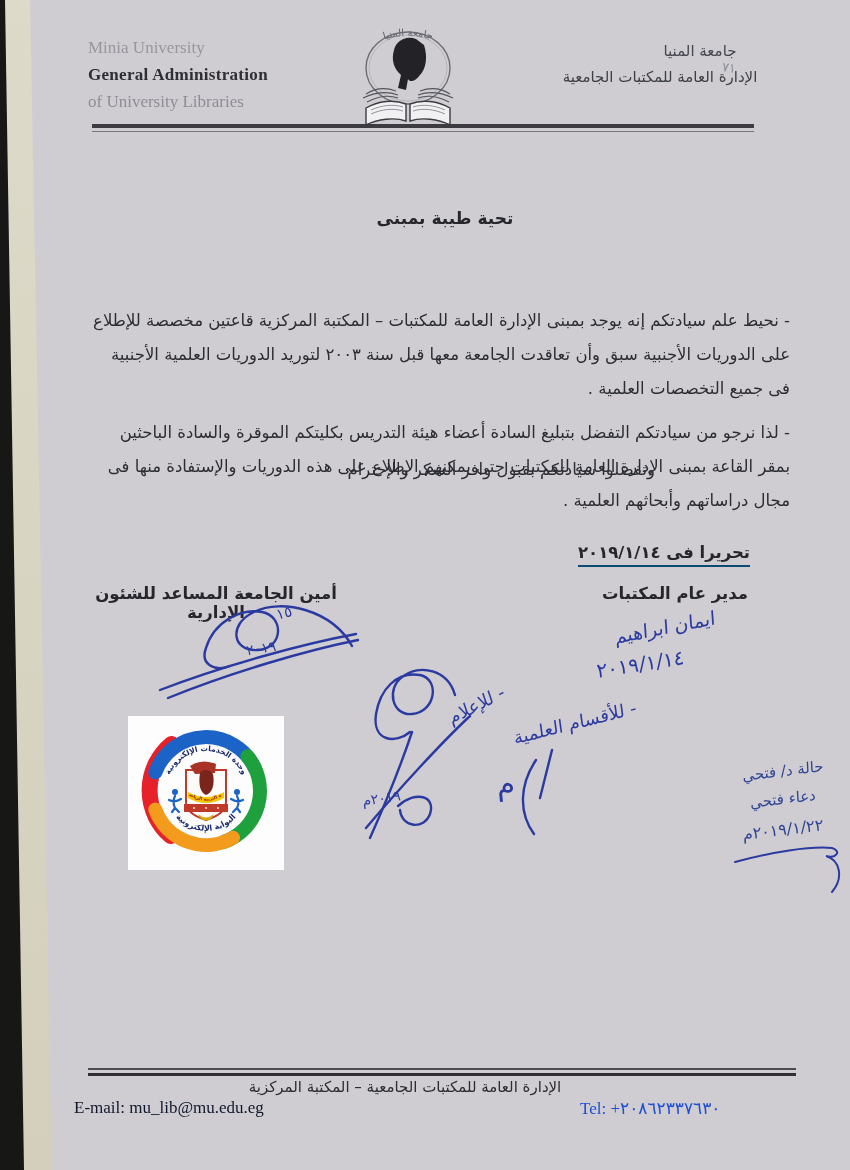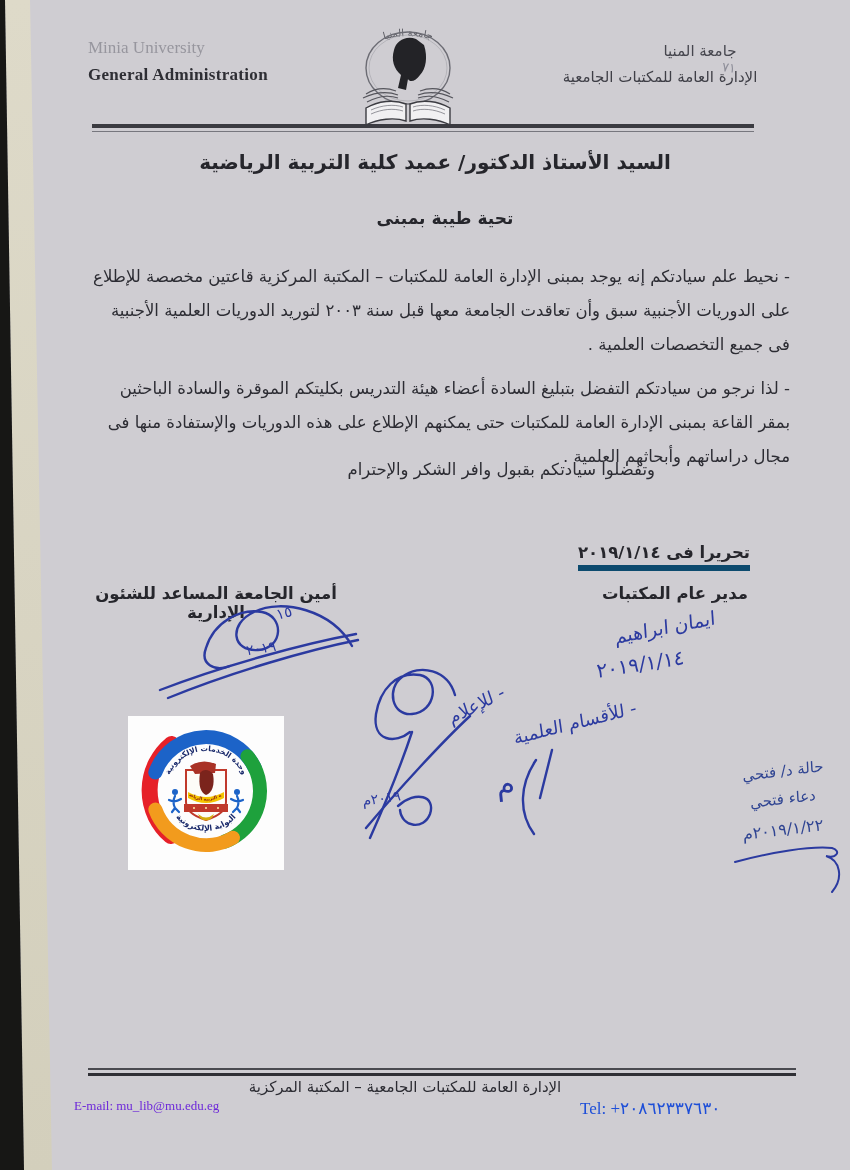--- a/index.html
+++ b/index.html
@@ -24,58 +24,59 @@
   .en-l1{color:#97969e;}
   .en-l2{color:#2e2e34;font-weight:bold;letter-spacing:.3px;text-align:right;}
   .en-l3{color:#8e8d96;}
   .ar{direction:rtl;unicode-bidi:embed;}
   .ar-h1{left:640px;top:42px;width:120px;text-align:center;font-size:15px;color:#46464e;}
   .ar-h2{left:540px;top:68px;width:240px;text-align:center;font-size:15px;color:#3f3f47;}
   .rule-top{left:92px;top:124px;width:662px;height:3px;border-top:4px solid #3b3b41;border-bottom:1px solid #77777e;}
   
   .title{left:20px;right:0;top:150px;text-align:center;font-size:20px;font-weight:bold;color:#26262c;}
   .greet{left:40px;right:0;top:208px;text-align:center;font-size:17px;font-weight:bold;color:#26262c;}
-  .para{left:88px;width:702px;text-align:right;font-size:16.5px;line-height:34px;color:#2c2c33;}
+  .para{left:88px;width:702px;text-align:right;font-size:16.5px;line-height:34px;color:#2c2c33;margin-top:44px;}
   .closing{right:195px;top:460px;font-size:16.5px;font-weight:500;color:#2c2c33;}
   .dateline{right:100px;top:543px;font-size:16.5px;font-weight:bold;color:#26262c;
-    border-bottom:6px solid #0c4a6e;padding-bottom:3px;}
+    border-bottom:2px solid #0c4a6e;padding-bottom:3px;}
   .sig-title{font-size:16.5px;font-weight:bold;color:#26262c;}
   .sig-r{left:598px;top:584px;width:150px;}
   .sig-l{left:76px;top:584px;width:280px;text-align:center;}
   
   .hw{color:#2b3aa0;font-size:19px;white-space:nowrap;}
   .hw-rname{left:614px;top:616px;transform:rotate(-11deg) skewX(-7deg);}
   .hw-rdate{left:596px;top:652px;transform:rotate(-9deg) skewX(-5deg);font-size:20px;}
   .hw-n1{left:446px;top:694px;transform:rotate(-27deg) skewX(-8deg);font-size:18px;}
   .hw-n2{left:512px;top:712px;transform:rotate(-14deg) skewX(-6deg);font-size:18px;}
   .hw-myear{left:362px;top:790px;transform:rotate(-8deg);font-size:14px;}
   .hw-mm{left:496px;top:766px;transform:rotate(-6deg);font-size:30px;}
   .hw-l15{left:276px;top:604px;transform:rotate(-14deg);font-size:15px;}
   .hw-l19{left:246px;top:640px;transform:rotate(-9deg);font-size:14px;}
   .side{left:718px;width:130px;text-align:center;transform:rotate(-7deg) skewX(-4deg);
     color:#2f4492;font-size:15px;}
   .corner-mark{left:722px;top:60px;color:#8f8f9a;font-size:13px;transform:rotate(8deg);}
   
   .rule-bot{left:88px;top:1068px;width:708px;height:3px;border-top:2px solid #4a4a50;border-bottom:3px solid #2f2f35;}
   .f-dept{left:0;right:40px;top:1078px;text-align:center;font-size:15px;font-weight:normal;color:#2c2c33;}
-  .f-email{left:74px;top:1098px;font-family:"Liberation Serif",serif;font-size:13px;color:#6d28d9;}
+  .f-email{left:74px;top:1098px;font-family:"Liberation Serif",serif;font-size:17px;color:#0f172a;}
   .f-tel{left:580px;top:1098px;font-family:"Liberation Serif",serif;font-size:17px;color:#1d4ed8;text-align:right;}
   svg{overflow:visible;}
 </style>
 </head>
 <body>
 
 <div id="page">
 
   <div class="edge-black"></div>
   <div class="edge-beige"></div>
 
   <div class="abs en-head">
     <div class="en-l1">Minia University</div>
     <div class="en-l2">General Administration</div>
+    <div class="en-l3">of University Libraries</div>
   </div>
 
   <svg class="abs" style="left:330px;top:14px" width="156" height="114" viewBox="0 0 156 114">
     <defs>
         <path id="emblemArc" d="M30,36 Q78,8 126,36"></path>
       </defs>
     <text font-size="10" fill="#5c5c64" letter-spacing="1">
       <textPath href="#emblemArc" startOffset="50%" text-anchor="middle" class="ar">جامعة المنيا</textPath>
     </text>
     <ellipse cx="78" cy="54" rx="42" ry="36" fill="none" stroke="#6c6c74" stroke-width="1.4"></ellipse>
@@ -98,21 +99,20 @@
         <path d="M41,100 C52,95 64,94 73,97"></path>
       <path d="M115,96 C104,91 92,90 83,93"></path>
         <path d="M115,100 C104,95 92,94 83,97"></path>
     </g>
   </svg>
 
   <div class="abs ar ar-h1">جامعة المنيا</div>
   <div class="abs ar ar-h2">الإدارة العامة للمكتبات الجامعية</div>
   <div class="abs rule-top"></div>
 
-  <div class="abs ar title">السيد الأستاذ الدكتور/ عميد كلية التربية الرياضية</div>
   <div class="abs ar greet">تحية طيبة بمبنى</div>
   <div class="abs ar para" style="top:260px">- نحيط علم سيادتكم إنه يوجد بمبنى الإدارة العامة للمكتبات – المكتبة المركزية قاعتين مخصصة للإطلاع على الدوريات الأجنبية سبق وأن تعاقدت الجامعة معها قبل سنة ٢٠٠٣ لتوريد الدوريات العلمية الأجنبية فى جميع التخصصات العلمية .</div>
   <div class="abs ar para" style="top:372px">- لذا نرجو من سيادتكم التفضل بتبليغ السادة أعضاء هيئة التدريس بكليتكم الموقرة والسادة الباحثين بمقر القاعة بمبنى الإدارة العامة للمكتبات حتى يمكنهم الإطلاع على هذه الدوريات والإستفادة منها فى مجال دراساتهم وأبحاثهم العلمية .</div>
   <div class="abs ar closing">وتفضلوا سيادتكم بقبول وافر الشكر والإحترام</div>
   <div class="abs ar dateline">تحريرا فى ٢٠١٩/١/١٤</div>
 
   <div class="abs ar sig-title sig-r">مدير عام المكتبات</div>
   <div class="abs ar sig-title sig-l">أمين الجامعة المساعد للشئون الإدارية</div>
 
   <div class="abs ar hw hw-rname">ايمان ابراهيم</div>

